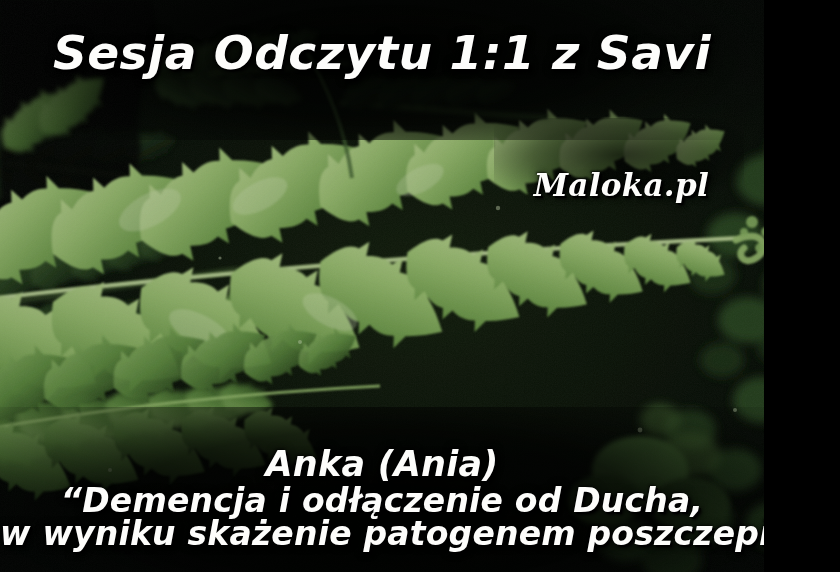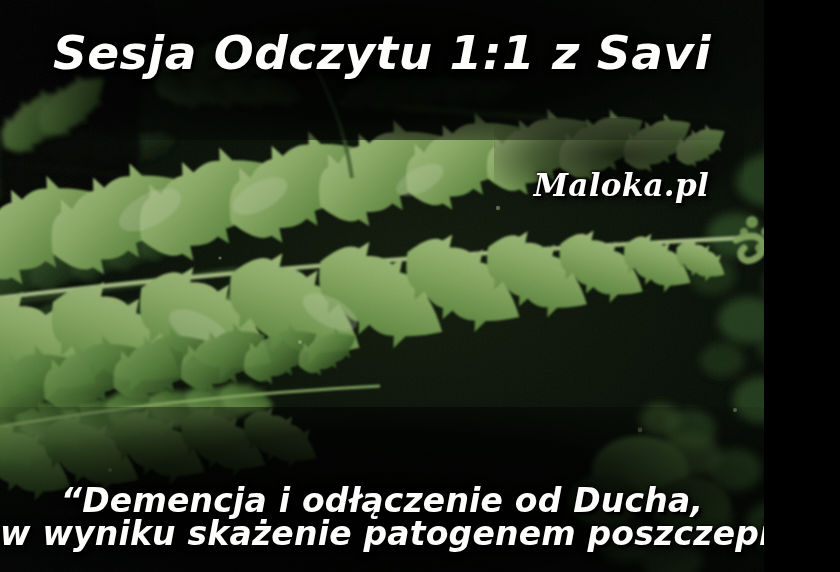--- a/index.html
+++ b/index.html
@@ -376,18 +376,19 @@
 
   <div class="scrim" id="scrim-top"></div>
   <div class="scrim" id="scrim-wm"></div>
   <div class="scrim" id="scrim-bottom"></div>
 
   <div class="txt" id="title-line1">Sesja Odczytu 1:1 z Savi</div>
 
 
   <div class="txt" id="watermark">Maloka.pl</div>
 
+  <div class="txt" id="speaker">Anka (Ania)</div>
 
   <div class="txt" id="quote-line1">“Demencja i odłączenie od Ducha,</div>
 
   <div class="txt" id="quote-line2">w wyniku skażenie patogenem poszczepiennym”</div>
 
 </div>
 
 </body></html>

